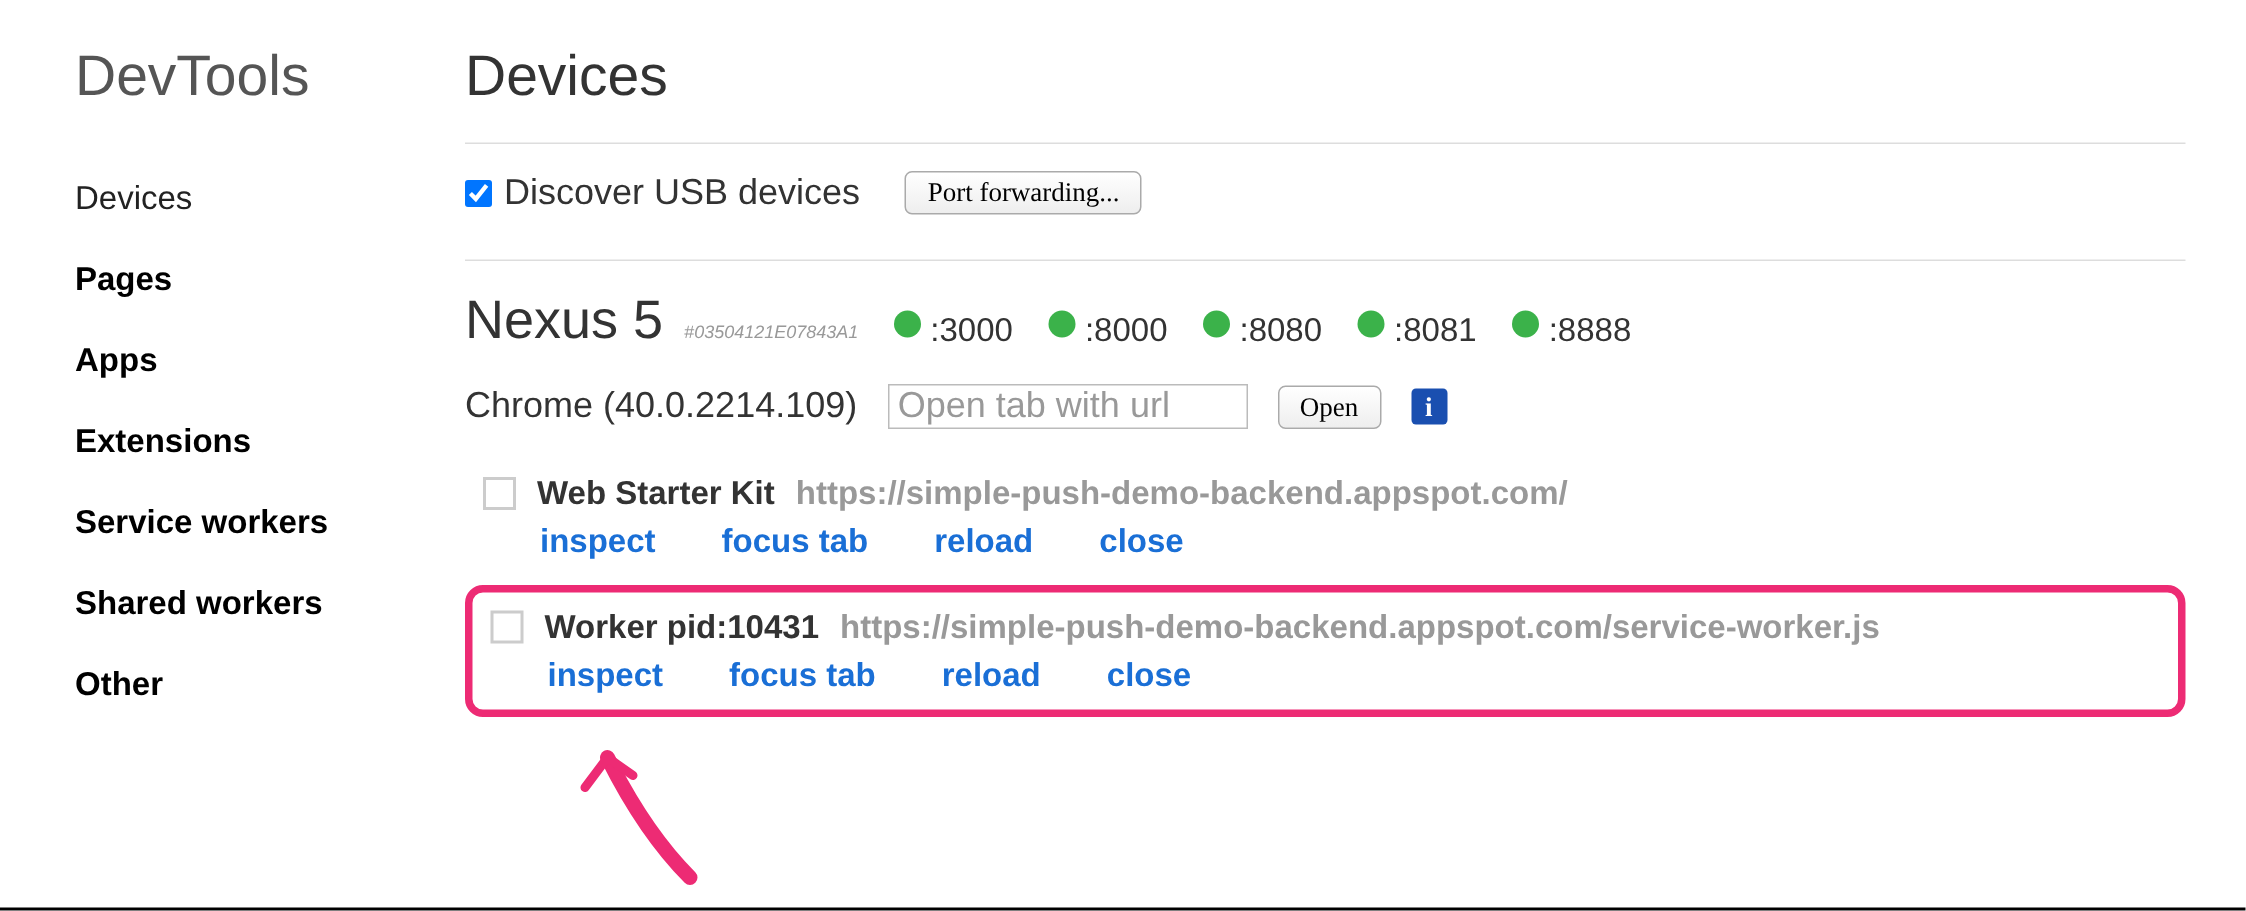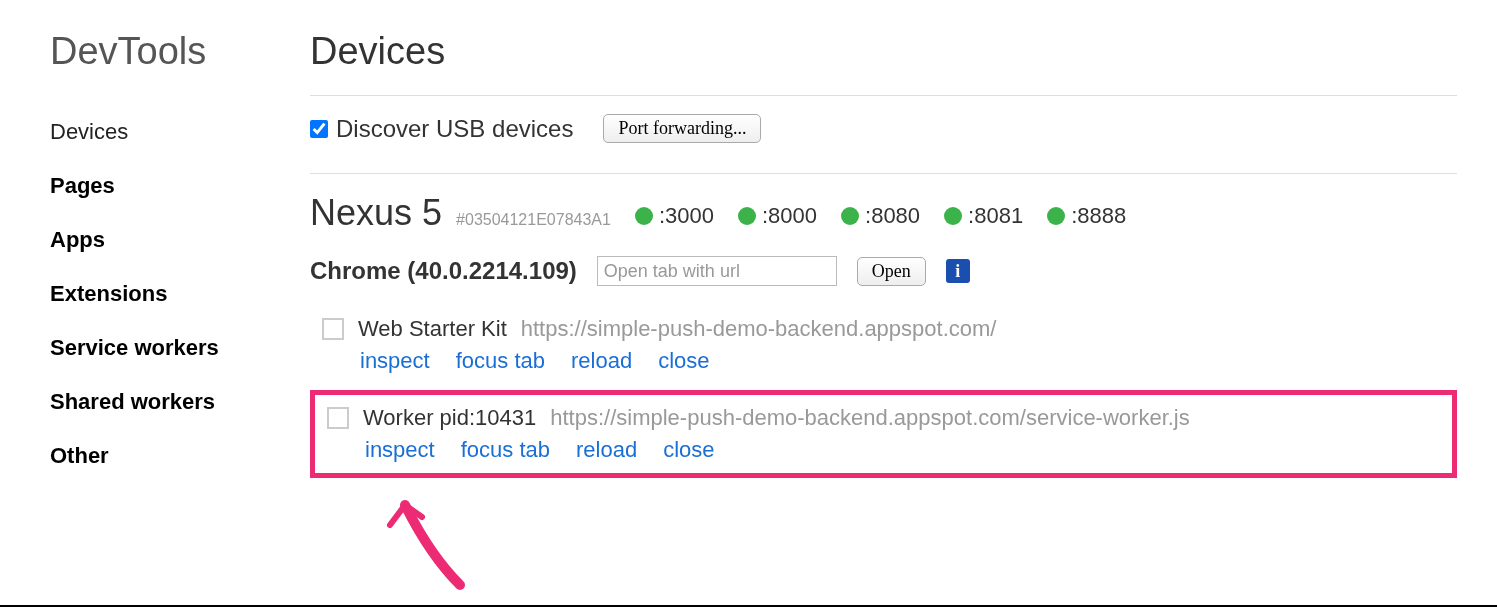--- a/index.html
+++ b/index.html
@@ -92,53 +92,53 @@
     gap: 14px;
     margin-bottom: 22px;
     flex-wrap: wrap;
   }
   .device-name {
     font-size: 36px;
     font-weight: 400;
     color: #333;
   }
   .device-id {
-    font-size: 16px;
+    font-size: 12px;
     color: #999;
+    font-style: italic;
   }
   .port-item {
     display: inline-flex;
-    align-items: center;
     gap: 6px;
     font-size: 22px;
     color: #333;
     margin-left: 10px;
   }
   .dot {
     width: 18px;
     height: 18px;
     border-radius: 50%;
     background: #3bb24a;
     display: inline-block;
   }
   .browser-row {
     display: flex;
     align-items: center;
     gap: 20px;
     margin-bottom: 20px;
   }
   .browser-label {
     font-size: 24px;
-    font-weight: 700;
+    font-weight: 400;
     color: #333;
   }
   .url-input {
     width: 240px;
     height: 30px;
-    font-size: 18px;
+    font-size: 24px;
     padding: 2px 6px;
     border: 1px solid #bbb;
     color: #999;
     font-family: inherit;
   }
   .url-input::placeholder { color: #999; }
   .info-icon {
     width: 24px;
     height: 24px;
     background: #1a4fb0;
@@ -148,24 +148,25 @@
     display: inline-flex;
     align-items: center;
     justify-content: center;
     border-radius: 3px;
     font-size: 18px;
   }
   .tab-block {
     padding: 10px 4px 10px 4px;
     margin-bottom: 6px;
     position: relative;
+    font-weight: bold;
   }
   .tab-block.highlighted {
     border: 5px solid #ed2b74;
-    border-radius: 0;
+    border-radius: 12px;
   }
   .tab-line1 {
     display: flex;
     align-items: center;
     gap: 14px;
     margin-bottom: 6px;
   }
   .small-check {
     width: 22px;
     height: 22px;
@@ -178,21 +179,21 @@
   .tab-title {
     font-size: 22px;
     color: #333;
   }
   .tab-url {
     font-size: 22px;
     color: #999;
   }
   .tab-actions {
     display: flex;
-    gap: 26px;
+    gap: 44px;
     padding-left: 46px;
   }
   .tab-action {
     font-size: 22px;
     color: #1a6fd6;
     cursor: pointer;
   }
   .arrow {
     position: absolute;
     left: 350px;

